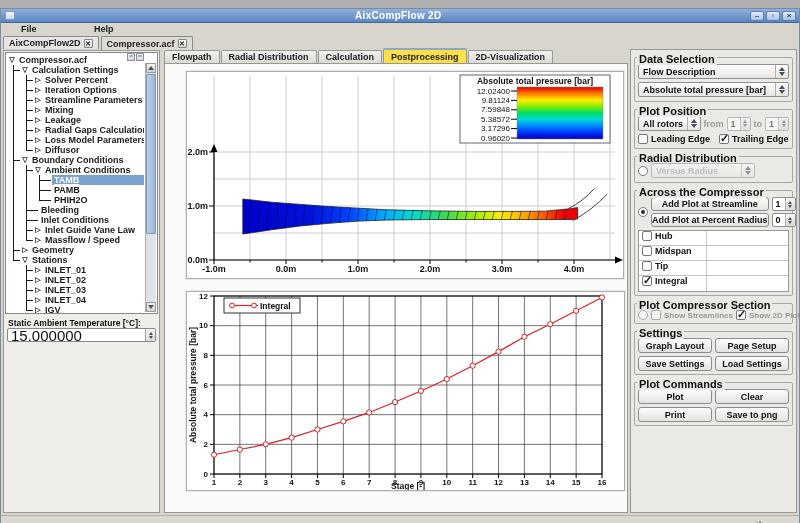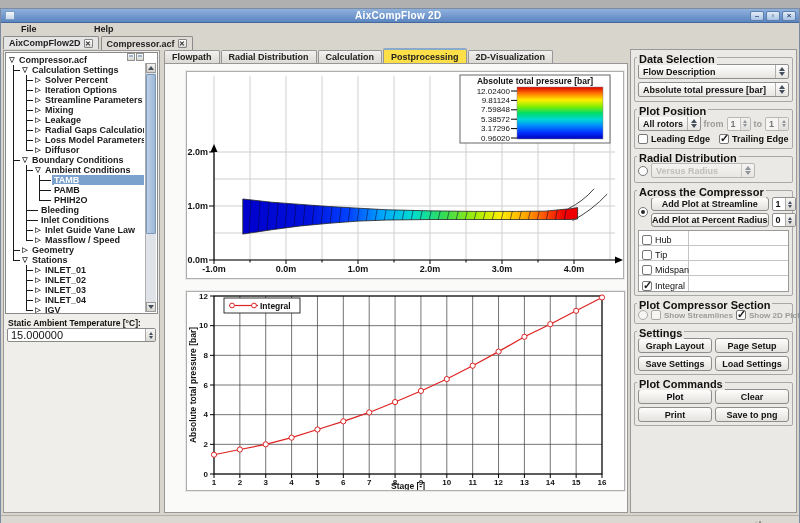--- a/index.html
+++ b/index.html
@@ -64,21 +64,21 @@
   .sb-btn { position:absolute; left:0; right:0; height:10px; background:linear-gradient(#f3f2f0,#d5d2cc);
     border:1px solid #9a9a9a; display:flex; align-items:center; justify-content:center; }
   .sb-btn.up { top:0; } .sb-btn.down { bottom:0; }
   .sb-handle { position:absolute; left:0; right:0; top:11px; height:160px;
     background:linear-gradient(90deg,#bcd0e6,#9cb8d8); border:1px solid #7b97b8; border-radius:1px; }
   .tri-u { width:0; height:0; border-left:3px solid transparent; border-right:3px solid transparent; border-bottom:4px solid #45505e; }
   .tri-d { width:0; height:0; border-left:3px solid transparent; border-right:3px solid transparent; border-top:4px solid #45505e; }
   .temp-label { position:absolute; left:4px; top:267px; font-size:8.5px; font-weight:bold; color:#111; }
   .temp-spin { position:absolute; left:3px; top:277px; right:3px; height:14px; background:#fff;
     border:1px solid #8a8a8a; border-radius:2px; display:flex; align-items:center; }
-  .temp-spin .sv { flex:1; font-size:11px; padding-left:3px; color:#111; }
+  .temp-spin .sv { flex:1; font-size:15px; padding-left:3px; color:#111; }
   .sarr { width:10px; height:100%; border-left:1px solid #aaa; display:flex; flex-direction:column;
     align-items:center; justify-content:center; gap:1px; background:linear-gradient(#f6f5f3,#dcdad5); flex:none; }
   .sarr .tri-u { border-bottom-width:3px; border-left-width:2.5px; border-right-width:2.5px; }
   .sarr .tri-d { border-top-width:3px; border-left-width:2.5px; border-right-width:2.5px; }
   
   .main-tabs { position:absolute; left:163px; top:39px; height:16px; display:flex; align-items:flex-end; }
   .mtab { padding:0 7px; height:14px; line-height:13px; font-size:9px; font-weight:bold; color:#222;
     background:linear-gradient(#f2f1ef,#dbd8d2); border:1px solid #979797; border-bottom:none;
     border-radius:2px 2px 0 0; margin-right:1px; }
   .mtab.active { height:16px; line-height:14px; background:#fde047; border-top:2px solid #8aaacb; }
@@ -117,22 +117,22 @@
     white-space:nowrap; }
   .btn-grid { display:grid; grid-template-columns:1fr 1fr; gap:3px; }
   #plot-commands-grid .btn:first-child { font-weight:bold; color:#000; }
   .atc-top { display:flex; align-items:center; gap:3px; margin-bottom:2px; }
   .atc-rows { flex:1; display:flex; flex-direction:column; gap:2px;justify-content:space-between; }
   .atc-row { display:flex; gap:3px; }
   .atc-row .btn { flex:1; height:14px; }
   .cbtable { background:#fff; border:1px solid #9a9a9a; margin-top:3px; }
   .cbt-row { display:flex; height:15px; border-bottom:1px solid #c4c4c4; align-items:stretch; }
   .cbt-row:last-child { border-bottom:none; }
-  .cbt-cell { width:50px; border-right:1px solid #c4c4c4; display:flex; align-items:flex-end; gap:3px;
-    padding-left:3px; font-size:9px; font-weight:normal; color:#111; }
+  .cbt-cell { width:68px; border-right:1px solid #c4c4c4; display:flex; align-items:flex-start; gap:3px;
+    padding-left:3px; font-size:9px; font-weight:bold; color:#111; }
   .dis { color:#9b9b9b !important; }
   .dis .ct { color:#9b9b9b; }
   .dimmed { opacity:.55; }
   .pcs-row { display:flex; align-items:center; gap:3px; font-size:8px; font-weight:bold; color:#9b9b9b; }
   
   .statusbar { position:absolute; left:0; right:0; bottom:0; height:15px; background:#dbd8d1;
     border-top:1px solid #b3b0a8; }
   .grip { position:absolute; right:38px; bottom:3px; width:9px; height:8px; }
   .grip::before { content:""; position:absolute; right:0; bottom:0; width:2px; height:2px; background:#98948b;
     box-shadow:-4px 0 0 #98948b, 0 -4px 0 #98948b, -4px -4px 0 #c9c6bf; }
@@ -694,27 +694,27 @@
       <div class="cbtable" id="atc-table">
           <div class="cbt-row">
             <div class="cbt-cell">
               <span class="cb"></span>
               <span>Hub</span>
             </div>
           </div>
           <div class="cbt-row">
             <div class="cbt-cell">
               <span class="cb"></span>
-              <span>Tip</span>
+              <span>Midspan</span>
             </div>
           </div>
           <div class="cbt-row">
             <div class="cbt-cell">
               <span class="cb"></span>
-              <span>Midspan</span>
+              <span>Tip</span>
             </div>
           </div>
           <div class="cbt-row">
             <div class="cbt-cell">
               <span class="cb checked"></span>
               <span>Integral</span>
             </div>
           </div>
         </div>
     </div>

